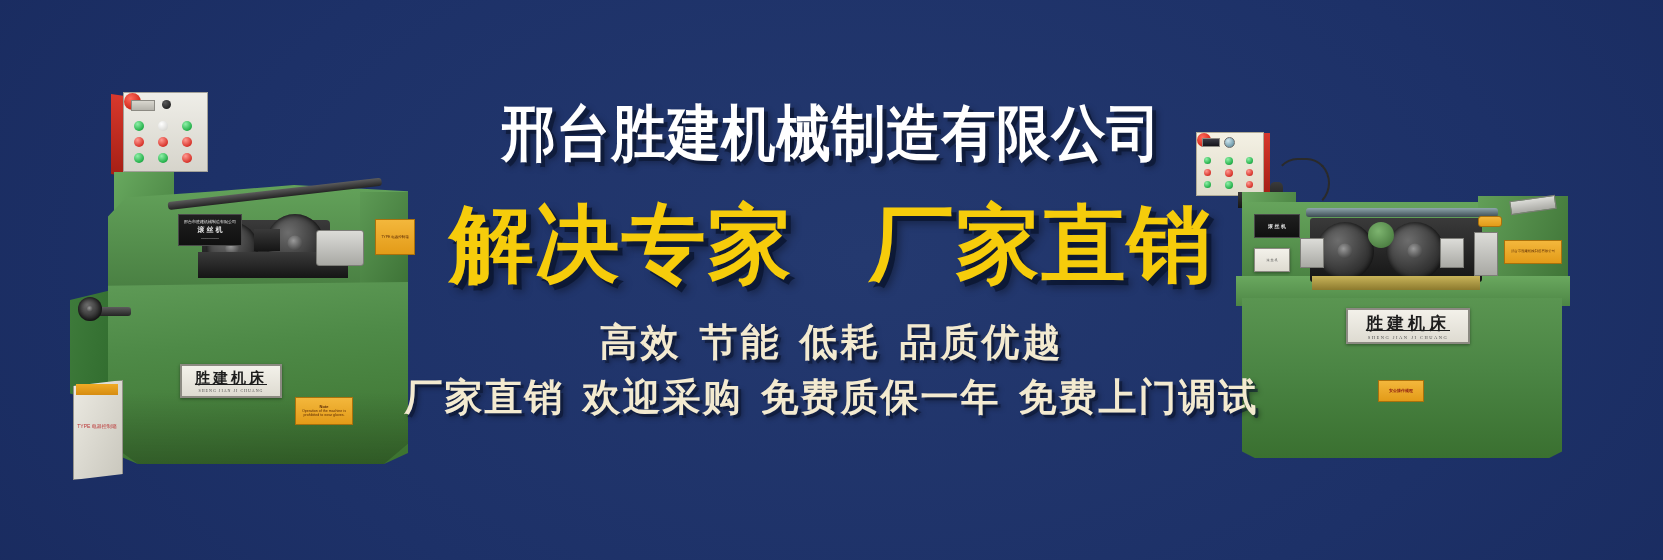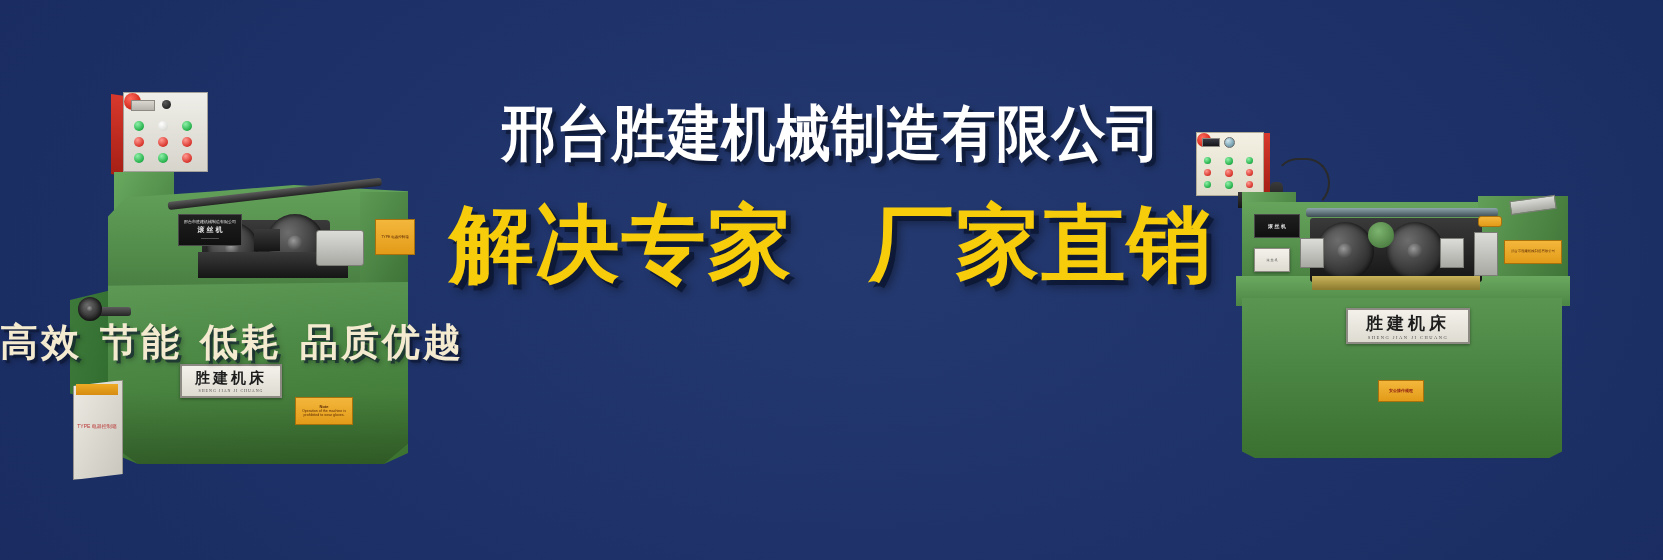--- a/index.html
+++ b/index.html
@@ -35,21 +35,21 @@
     text-align:center;
     font-size:84px; line-height:92px;
     font-weight:bold;
     color:#f6cc0b;
     letter-spacing:2px;
     text-shadow:5px 5px 0 rgba(10,20,45,.75), 7px 7px 9px rgba(0,0,0,.4);
   }
   .headline .gap{display:inline-block;width:76px;}
   .sub-line{
     position:absolute; left:0; right:0;
-    text-align:left;
+    text-align:center;
     color:#f3ead0;
     font-weight:bold;
     font-family:"Liberation Serif","DejaVu Serif",serif;
     text-shadow:3px 3px 0 rgba(12,22,48,.6), 4px 4px 5px rgba(0,0,0,.35);
   }
   .sub-line-1{ top:320px; font-size:38px; line-height:44px; letter-spacing:3px; }
   .sub-line-2{ top:375px; font-size:38px; line-height:44px; letter-spacing:2px; }
   .sub-line .sp{display:inline-block;width:18px;}
 
   
@@ -70,21 +70,21 @@
   .estop{background:radial-gradient(circle at 38% 32%,#ff6a5c,#d42a1c 65%,#8c1008);border-radius:50%;}
   .nameplate{
     position:absolute;
     background:linear-gradient(180deg,#f3f1ea,#dedbd1);
     border:2px solid #8c8a82;
     display:flex;flex-direction:column;align-items:center;justify-content:center;
     box-shadow:0 1px 3px rgba(0,0,0,.4);
   }
   .nameplate .np-cn{
     font-family:"Liberation Serif","DejaVu Serif",serif;
-    font-weight:bold;color:#1d1d1d;white-space:nowrap;
+    font-weight:bold;color:#1d1d1d;white-space:nowrap;text-decoration:underline;
   }
   .nameplate .np-py{
     font-family:"Liberation Serif","DejaVu Serif",serif;
     color:#4b4b4b;white-space:nowrap;
   }
   .warn-label{
     position:absolute;
     background:linear-gradient(180deg,#f3b73c,#e39b18);
     border:1px solid #a9710c;
     color:#5a2a06;
@@ -342,15 +342,18 @@
     <div class="company-name">邢台胜建机械制造有限公司</div>
 
     <div class="headline">
       <span>解决专家</span><span class="gap"></span><span>厂家直销</span>
     </div>
 
     <div class="sub-line sub-line-1">
       <span>高效</span><span class="sp"></span><span>节能</span><span class="sp"></span><span>低耗</span><span class="sp"></span><span>品质优越</span>
     </div>
 
+    <div class="sub-line sub-line-2">
+      <span>厂家直销</span><span class="sp"></span><span>欢迎采购</span><span class="sp"></span><span>免费质保一年</span><span class="sp"></span><span>免费上门调试</span>
+    </div>
 
   </div>
 </div>
 
 </body></html>

